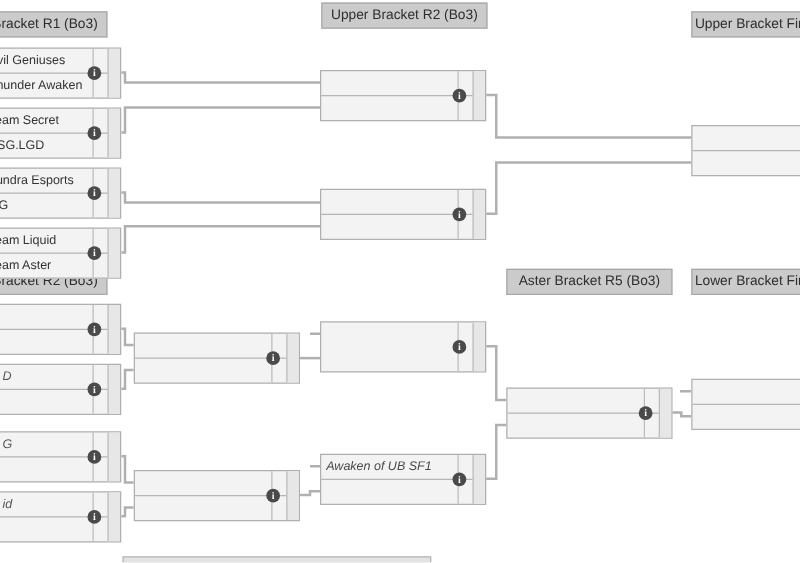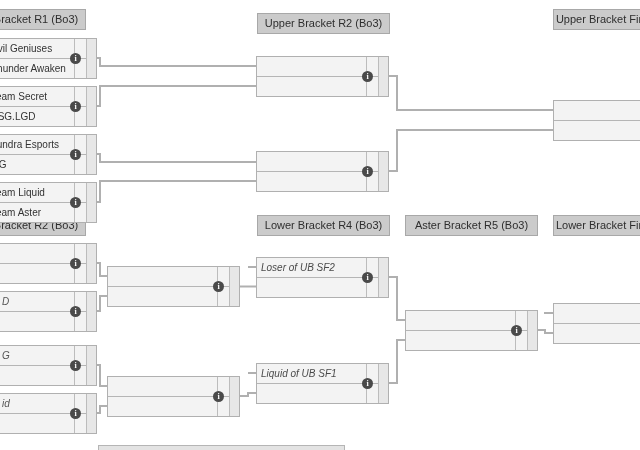--- a/index.html
+++ b/index.html
@@ -50,24 +50,23 @@
       <path d="M248,267 H256"></path>
       <path d="M248,373 H256"></path>
       <path d="M388,277 H397 V320 H405"></path>
       <path d="M388,383 H397 V340 H405"></path>
       <path d="M537,330 H545 V333 H553"></path>
       <path d="M544,313 H553"></path>
     </g>
   </svg>
 
   <div class="bheader" style="left:-47px;top:9px">Upper Bracket R1 (Bo3)</div>
-  <div class="bheader" style="left:257px;top:13px">Upper Bracket R2 (Bo3)</div>
+  <div class="bheader" style="left:257px;top:2px">Upper Bracket R2 (Bo3)</div>
   <div class="bheader" style="left:553px;top:9px">Upper Bracket Final (Bo3)</div>
   <div class="bheader" style="left:-47px;top:215px">Lower Bracket R2 (Bo3)</div>
-  <div class="bheader" style="left:257px;top:215px">Lower Bracket R4 (Bo3)</div>
   <div class="bheader" style="left:405px;top:215px">Aster Bracket R5 (Bo3)</div>
   <div class="bheader" style="left:553px;top:215px">Lower Bracket Final (Bo3)</div>
 
   <div class="match" style="left:-36px;top:38px">
     <div class="trow">
         <span class="tname indent">Evil Geniuses</span>
       </div>
     <div class="trow bot">
         <span class="tname indent">Thunder Awaken</span>
       </div>
@@ -204,33 +203,30 @@
       </div>
     <div class="trow bot">
         <span class="tname"></span>
       </div>
     <div class="scol"></div>
     <div class="scol2"></div>
     <div class="iicon">i</div>
   </div>
 
   <div class="match" style="left:256px;top:257px">
-    <div class="trow">
-        <span class="tname placeholder">Loser of UB SF2</span>
-      </div>
     <div class="trow bot">
         <span class="tname"></span>
       </div>
     <div class="scol"></div>
     <div class="scol2"></div>
     <div class="iicon">i</div>
   </div>
   <div class="match" style="left:256px;top:363px">
     <div class="trow">
-        <span class="tname placeholder">Liquid of UB SF1</span>
+        <span class="tname placeholder">Awaken of UB SF1</span>
       </div>
     <div class="trow bot">
         <span class="tname"></span>
       </div>
     <div class="scol"></div>
     <div class="scol2"></div>
     <div class="iicon">i</div>
   </div>
 
   <div class="match" style="left:405px;top:310px">

